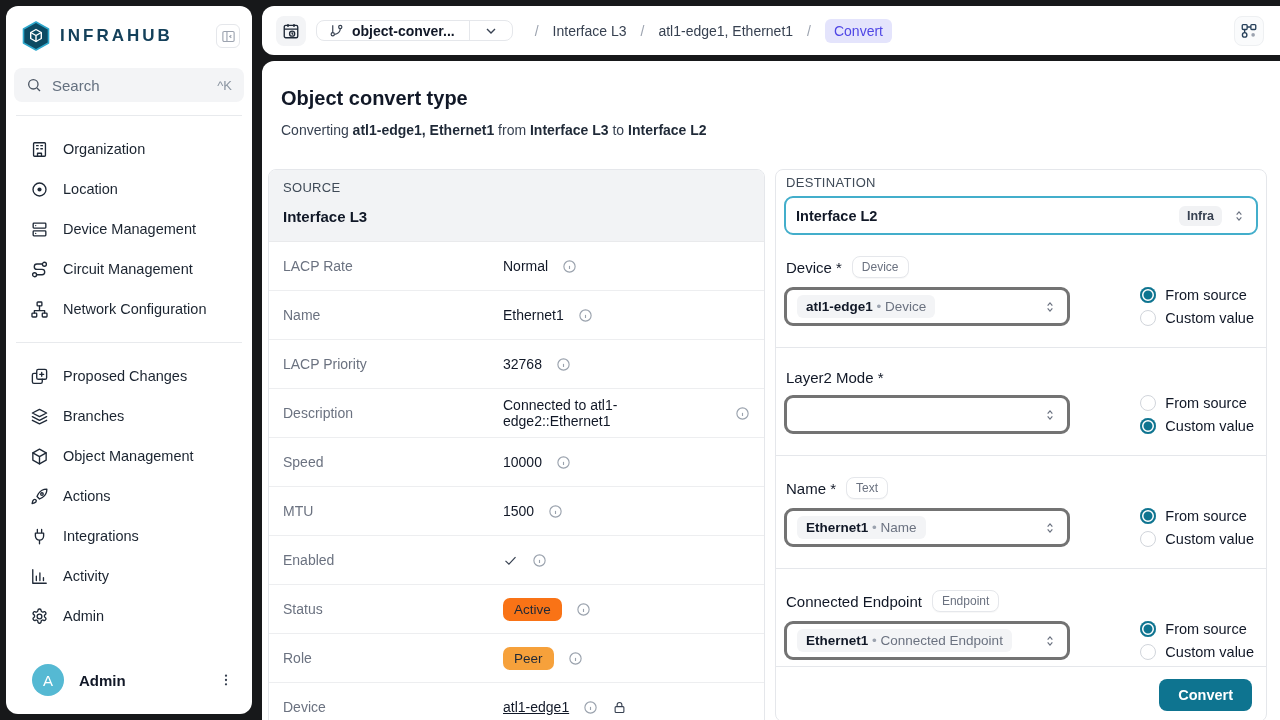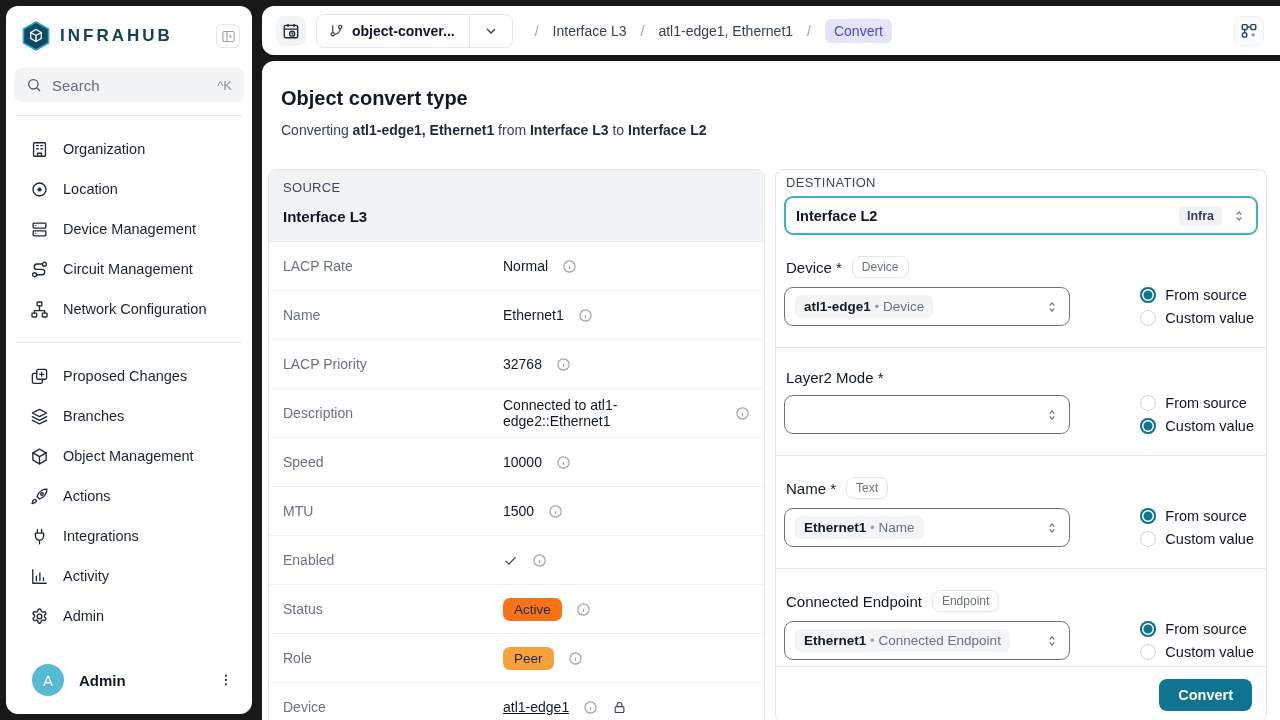--- a/index.html
+++ b/index.html
@@ -28,21 +28,21 @@
   .avatar { width:32px; height:32px; border-radius:50%; background:#55b9d3; color:#fff;
             font-size:15px; display:flex; align-items:center; justify-content:center; }
   .user-name { font-weight:700; font-size:15px; flex:1; }
   .kebab { width:20px; height:24px; display:flex; align-items:center; justify-content:center; color:#374151; cursor:pointer; }
 
   
   .topbar { position:absolute; left:262px; top:6px; right:0; height:49px; background:#fff;
             border-radius:12px 0 0 12px; display:flex; align-items:center; padding:0 16px 0 14px; gap:10px; }
   .icon-btn { width:30px; height:30px; border-radius:8px; background:#f3f4f6; display:flex;
               align-items:center; justify-content:center; color:#1f2937; cursor:pointer; }
-  .branch-pill { height:34px; border:1px solid #e5e7eb; border-radius:8px; display:flex; align-items:center; background:#fff; cursor:pointer; }
+  .branch-pill { height:21px; border:1px solid #e5e7eb; border-radius:8px; display:flex; align-items:center; background:#fff; cursor:pointer; }
   .branch-pill .bp-main { display:flex; align-items:center; gap:8px; padding:0 14px 0 12px; }
   .branch-pill .bp-name { font-size:14px; font-weight:600; color:#111827; }
   .branch-pill .bp-sep { width:1px; align-self:stretch; background:#e5e7eb; }
   .branch-pill .bp-chev { width:42px; display:flex; align-items:center; justify-content:center; color:#374151; }
   .crumbs { display:flex; align-items:center; gap:14px; margin-left:12px; font-size:14px; color:#374151; }
   .crumb-sep { color:#9ca3af; }
   .crumb { cursor:pointer; }
   .crumb-badge { background:#e4e4fc; color:#4f46e5; padding:4px 9px; border-radius:6px; font-size:14px; }
   .topbar .right { margin-left:auto; }
   .schema-btn { width:30px; height:30px; border:1px solid #eef0f2; background:#fafbfc; border-radius:8px;
@@ -82,21 +82,21 @@
                  display:flex; align-items:center; padding:0 10px; gap:10px; cursor:pointer; background:#fff; }
   .type-select .tname { font-size:14.5px; font-weight:700; flex:1; }
   .gray-badge { background:#f1f2f4; color:#374151; font-size:12.5px; font-weight:600;
                 padding:3px 8px; border-radius:6px; }
   .field { margin-top:21px; }
   .f-labelrow { display:flex; align-items:center; gap:10px; margin-left:2px; }
   .f-label { font-size:15px; font-weight:400; color:#111827; }
   .pill-badge { border:1px solid #e5e7eb; border-radius:8px; padding:3px 9px; font-size:12px;
                 color:#6b7280; background:#fff; box-shadow:0 1px 1px rgba(0,0,0,.03); }
   .f-controls { display:flex; margin-top:9px; align-items:center; }
-  .f-select { width:286px; height:39px; border:1px solid #737373; border-radius:9px; background:#fff;
+  .f-select { width:286px; height:39px; border:3px solid #737373; border-radius:9px; background:#fff;
               display:flex; align-items:center; padding:0 10px; gap:8px; cursor:pointer; }
   .chip { background:#f3f4f6; border-radius:6px; padding:4px 9px; font-size:13.5px; color:#6b7280; }
   .chip b { color:#111827; font-weight:700; }
   .f-select .spin { margin-left:auto; }
   .spin { color:#6b7280; display:inline-flex; }
   .radios { margin-left:auto; padding-right:4px; display:flex; flex-direction:column; gap:7px; }
   .radio-row { display:flex; align-items:center; gap:9px; cursor:pointer; }
   .radio { width:16px; height:16px; border-radius:50%; flex:0 0 16px; }
   .radio.on { background:#0e7490; box-shadow:inset 0 0 0 2px #0e7490, inset 0 0 0 3.5px #fff; }
   .radio.off { background:#fff; border:1px solid #d1d5db; }

